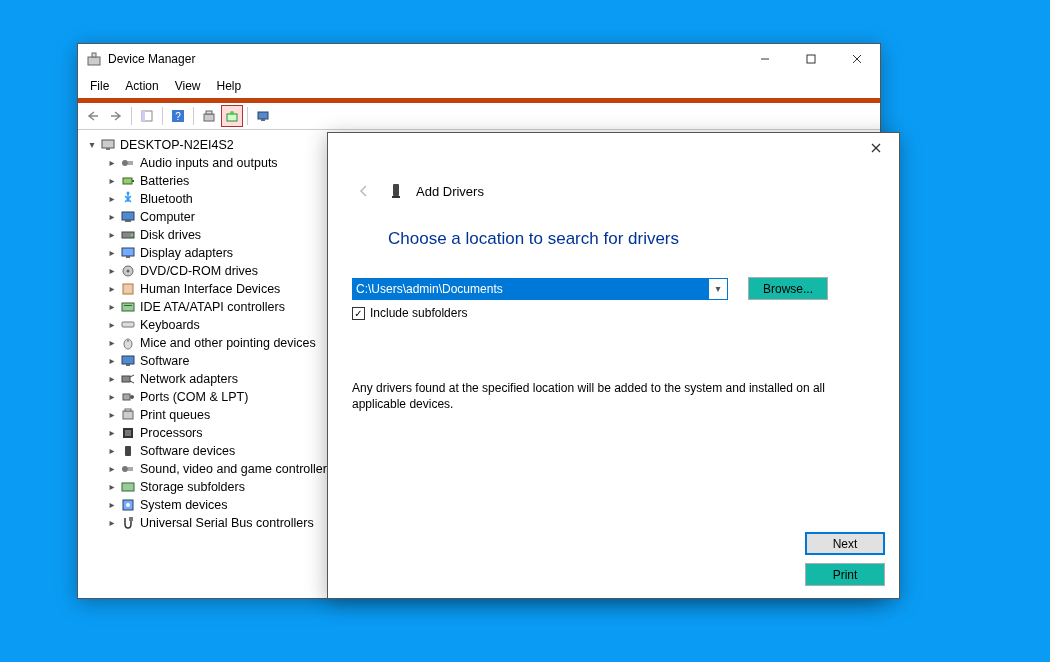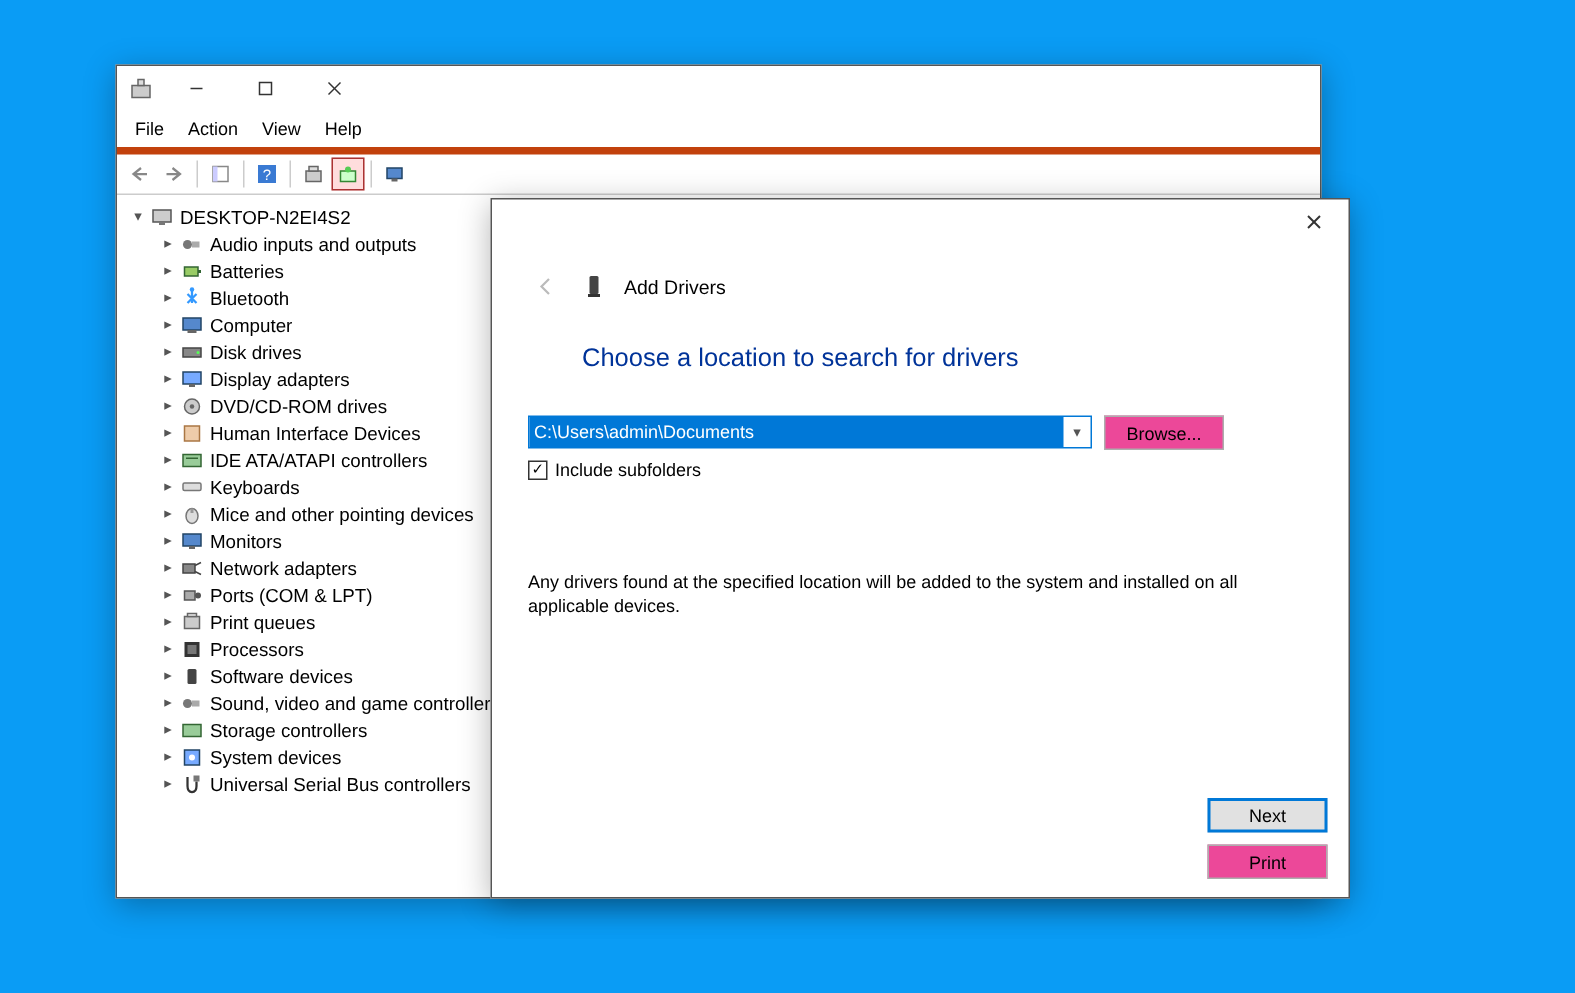--- a/index.html
+++ b/index.html
@@ -23,43 +23,44 @@
   .ticon { width: 16px; height: 16px; margin-right: 4px; }
   .tnode.root { margin-left: 0; }
   .tnode.child { margin-left: 20px; }
 
   .dialog { left: 327px; top: 132px; width: 573px; height: 467px; background: #fff; }
   .dlg-title { height: 34px; display: flex; justify-content: flex-end; align-items: flex-start; }
   .dlg-body { padding: 12px 24px 0 24px; }
   .dlg-hdr { display: flex; align-items: center; gap: 12px; margin-bottom: 26px; }
   .backbtn { width: 24px; height: 24px; display: flex; align-items: center; justify-content: center; color: #999; }
   .dlg-heading { color: #003399; font-size: 17px; font-weight: 400; margin-bottom: 28px; margin-left: 36px; }
-  .pathrow { display: flex; gap: 8px; margin-bottom: 6px; }
+  .pathrow { display: flex; align-items: center; gap: 20px; margin-bottom: 6px; }
   .pathcombo { position: relative; width: 376px; height: 22px; border: 1px solid #0078d7; display: flex; align-items: center; }
   .pathcombo .sel { flex: 1; padding: 0 3px; background: #0078d7; color: #fff; height: 100%; display: flex; align-items: center; font-size: 12px; }
   .pathcombo .dd { width: 18px; height: 100%; display: flex; align-items: center; justify-content: center; color: #555; font-size: 10px; }
-  .btn { height: 23px; min-width: 80px; background: #ec4899; border: 1px solid #adadad; font-size: 12px; padding: 0 10px; display: inline-flex; align-items: center; justify-content: center; }
+  .btn { height: 23px; min-width: 80px; background: #14b8a6; border: 1px solid #adadad; font-size: 12px; padding: 0 10px; display: inline-flex; align-items: center; justify-content: center; }
   .btn.primary { border: 2px solid #0078d7; background: #e1e1e1; }
   .chkrow { display: flex; align-items: center; gap: 5px; margin-bottom: 60px; font-size: 12px; }
   .chkbox { width: 13px; height: 13px; border: 1px solid #333; display: flex; align-items: center; justify-content: center; font-size: 10px; color: #000; }
   .infotext { font-size: 12px; color: #000; line-height: 1.35; max-width: 480px; }
   .dlg-footer { position: absolute; right: 14px; bottom: 12px; display: flex; gap: 8px; flex-direction: column; }
   svg { display: block; }
 </style>
 </head>
 <body>
 
 <div class="window devmgr">
   <div class="titlebar">
     <span class="ticon">
       <svg viewBox="0 0 16 16">
           <rect x="2" y="6" width="12" height="8" fill="#ccc" stroke="#666"></rect>
           <rect x="6" y="2" width="4" height="4" fill="#ddd" stroke="#666"></rect>
         </svg>
     </span>
+    <span class="ttext">Device Manager</span>
     <div class="winbtns">
       <div class="winbtn">
           <svg width="10" height="10">
             <line x1="1" y1="5" x2="9" y2="5" stroke="currentColor"></line>
           </svg>
         </div>
       <div class="winbtn">
           <svg width="10" height="10">
             <rect x="1" y="1" width="8" height="8" fill="none" stroke="currentColor"></rect>
           </svg>
@@ -245,21 +246,21 @@
           <span>Mice and other pointing devices</span>
         </div>
         <div class="tnode child">
           <span class="caret">▸</span>
           <span class="ticon">
             <svg viewBox="0 0 16 16">
               <rect x="2" y="3" width="12" height="8" fill="#58c" stroke="#246"></rect>
               <rect x="6" y="11" width="4" height="2" fill="#666"></rect>
             </svg>
           </span>
-          <span>Monitors</span>
+          <span>Software</span>
         </div>
         <div class="tnode child">
           <span class="caret">▸</span>
           <span class="ticon">
             <svg viewBox="0 0 16 16">
               <rect x="2" y="5" width="8" height="6" fill="#888" stroke="#444"></rect>
               <path d="M10 6 L14 4 M10 10 L14 12" stroke="#444"></path>
             </svg>
           </span>
           <span>Network adapters</span>
@@ -313,21 +314,21 @@
           </span>
           <span>Sound, video and game controllers</span>
         </div>
         <div class="tnode child">
           <span class="caret">▸</span>
           <span class="ticon">
             <svg viewBox="0 0 16 16">
               <rect x="2" y="4" width="12" height="8" fill="#9c9" stroke="#363"></rect>
             </svg>
           </span>
-          <span>Storage controllers</span>
+          <span>Storage subfolders</span>
         </div>
         <div class="tnode child">
           <span class="caret">▸</span>
           <span class="ticon">
             <svg viewBox="0 0 16 16">
               <rect x="3" y="3" width="10" height="10" fill="#7af" stroke="#246"></rect>
               <circle cx="8" cy="8" r="2" fill="#fff"></circle>
             </svg>
           </span>
           <span>System devices</span>

